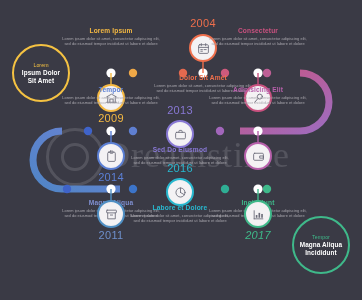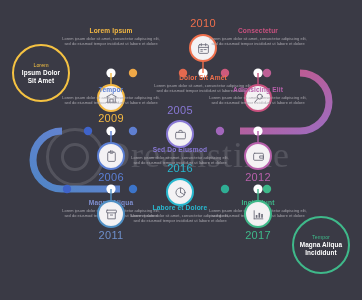--- a/index.html
+++ b/index.html
@@ -244,21 +244,21 @@
         <rect x="3" y="5" width="18" height="16" rx="2"></rect>
           <path d="M3 10 H21"></path>
         <path d="M8 3 V7"></path>
           <path d="M16 3 V7"></path>
         <path d="M7 14 H10"></path>
           <path d="M13 14 H17"></path>
           <path d="M7 17 H10"></path>
       </svg>
     </div>
   </div>
-  <div class="year" style="left:173px; top:17px; color:#ef6f4c;">2010</div>
+  <div class="year" style="left:173px; top:17px; color:#ef6f4c;">2004</div>
   <div class="tblock" style="left:151px; top:74px;">
     <div class="head" style="color:#ef6f4c;">Dolor Sit Amet</div>
     <div class="body">Lorem ipsum dolor sit amet, consectetur adipiscing elit, sed do eiusmod tempor incididunt ut labore et dolore</div>
   </div>
 
   <div class="tblock" style="left:206px; top:27px;">
     <div class="head" style="color:#c9517f;">Consectetur</div>
     <div class="body">Lorem ipsum dolor sit amet, consectetur adipiscing elit, sed do eiusmod tempor incididunt ut labore et dolore</div>
   </div>
   <div class="node" style="left:244px; top:84px; border:2.2px solid #c9517f;">
@@ -275,23 +275,22 @@
     <div class="body">Lorem ipsum dolor sit amet, consectetur adipiscing elit, sed do eiusmod tempor incididunt ut labore et dolore</div>
   </div>
   <div class="node" style="left:244px; top:142px; border:2.2px solid #b760ab;">
     <div class="inner">
       <svg width="13" height="13" viewBox="0 0 24 24" fill="none" stroke="#6b6b78" stroke-width="1.6" stroke-linecap="round" stroke-linejoin="round">
         <rect x="3" y="6" width="18" height="13" rx="2"></rect>
         <path d="M15 11 H21 V15 H15 Z"></path>
       </svg>
     </div>
   </div>
-  <div class="year" style="left:228px; top:171px; color:#b760ab;">2012</div>
-
-  <div class="year" style="left:150px; top:104px; color:#8878d4;">2005</div>
+
+  <div class="year" style="left:150px; top:104px; color:#8878d4;">2013</div>
   <div class="node" style="left:166px; top:120px; border:2.2px solid #8878d4;">
     <div class="inner">
       <svg width="13" height="13" viewBox="0 0 24 24" fill="none" stroke="#6b6b78" stroke-width="1.6" stroke-linecap="round" stroke-linejoin="round">
         <rect x="3" y="8" width="18" height="12" rx="2"></rect>
         <path d="M9 8 V6 a1.6 1.6 0 0 1 1.6-1.6 h2.8 A1.6 1.6 0 0 1 15 6 V8"></path>
       </svg>
     </div>
   </div>
   <div class="tblock" style="left:128px; top:146px;">
     <div class="head" style="color:#8878d4;">Sed Do Eiusmod</div>
@@ -303,21 +302,21 @@
     <div class="body">Lorem ipsum dolor sit amet, consectetur adipiscing elit, sed do eiusmod tempor incididunt ut labore et dolore</div>
   </div>
   <div class="node" style="left:97px; top:142px; border:2.2px solid #5b7fd4;">
     <div class="inner">
       <svg width="13" height="13" viewBox="0 0 24 24" fill="none" stroke="#6b6b78" stroke-width="1.6" stroke-linecap="round" stroke-linejoin="round">
         <rect x="5" y="4" width="14" height="17" rx="2"></rect>
         <rect x="9" y="2" width="6" height="4" rx="1"></rect>
       </svg>
     </div>
   </div>
-  <div class="year" style="left:81px; top:171px; color:#5b7fd4;">2006</div>
+  <div class="year" style="left:81px; top:171px; color:#5b7fd4;">2014</div>
 
   <div class="tblock" style="left:59px; top:199px;">
     <div class="head" style="color:#7f8fd0;">Magna Aliqua</div>
     <div class="body">Lorem ipsum dolor sit amet, consectetur adipiscing elit, sed do eiusmod tempor incididunt ut labore et dolore</div>
   </div>
   <div class="node" style="left:97px; top:200px; border:2.2px solid #4f8fc4;">
     <div class="inner">
       <svg width="13" height="13" viewBox="0 0 24 24" fill="none" stroke="#6b6b78" stroke-width="1.6" stroke-linecap="round" stroke-linejoin="round">
         <rect x="3" y="4" width="18" height="5" rx="1"></rect>
         <path d="M5 9 V20 H19 V9"></path>
@@ -350,15 +349,15 @@
     <div class="inner">
       <svg width="13" height="13" viewBox="0 0 24 24" fill="none" stroke="#6b6b78" stroke-width="1.6" stroke-linecap="round" stroke-linejoin="round">
         <path d="M4 20 V5"></path>
           <path d="M4 20 H20"></path>
         <rect x="7" y="13" width="3" height="5" fill="#6b6b78" stroke="none"></rect>
         <rect x="12" y="9" width="3" height="9" fill="#6b6b78" stroke="none"></rect>
         <rect x="17" y="11" width="3" height="7" fill="#6b6b78" stroke="none"></rect>
       </svg>
     </div>
   </div>
-  <div class="year" style="left:228px; top:229px; color:#3fb98a;">2017</div>
+  <div class="year" style="left:228px; top:229px; color:#3fb98a;font-style:italic;">2017</div>
 
 </div>
 
 </body></html>

